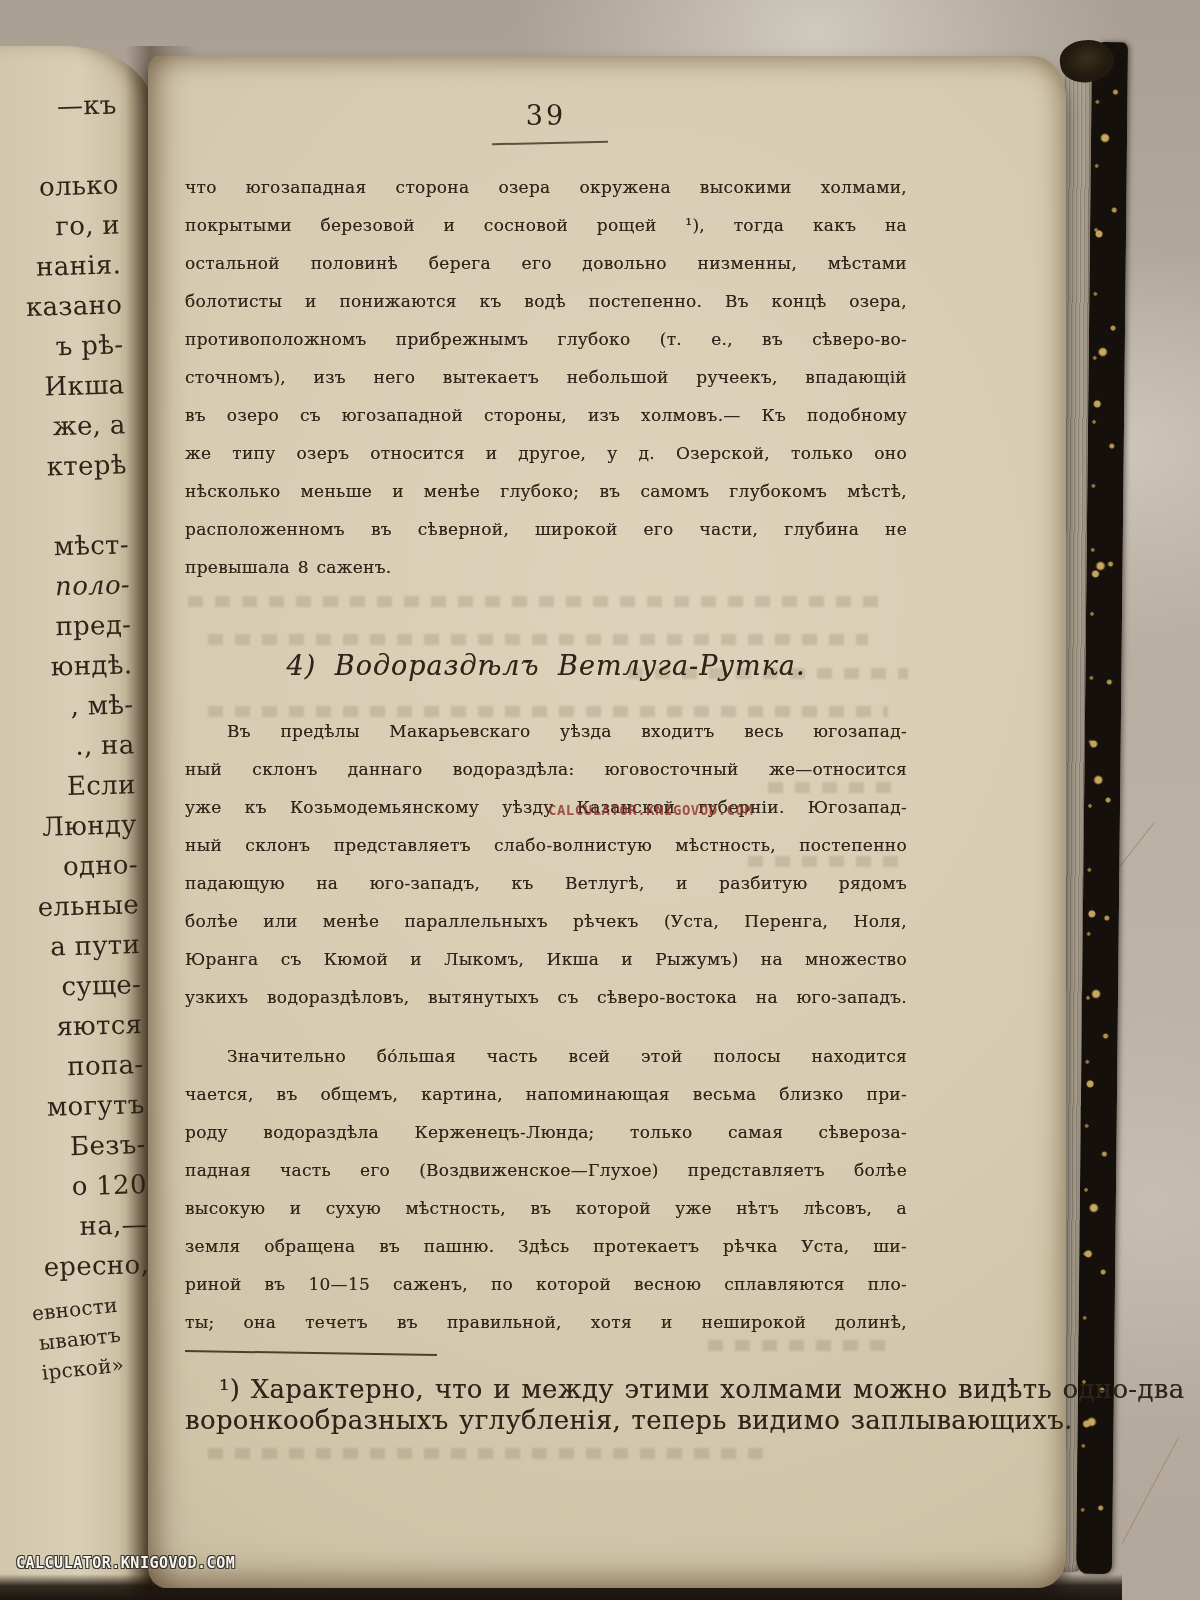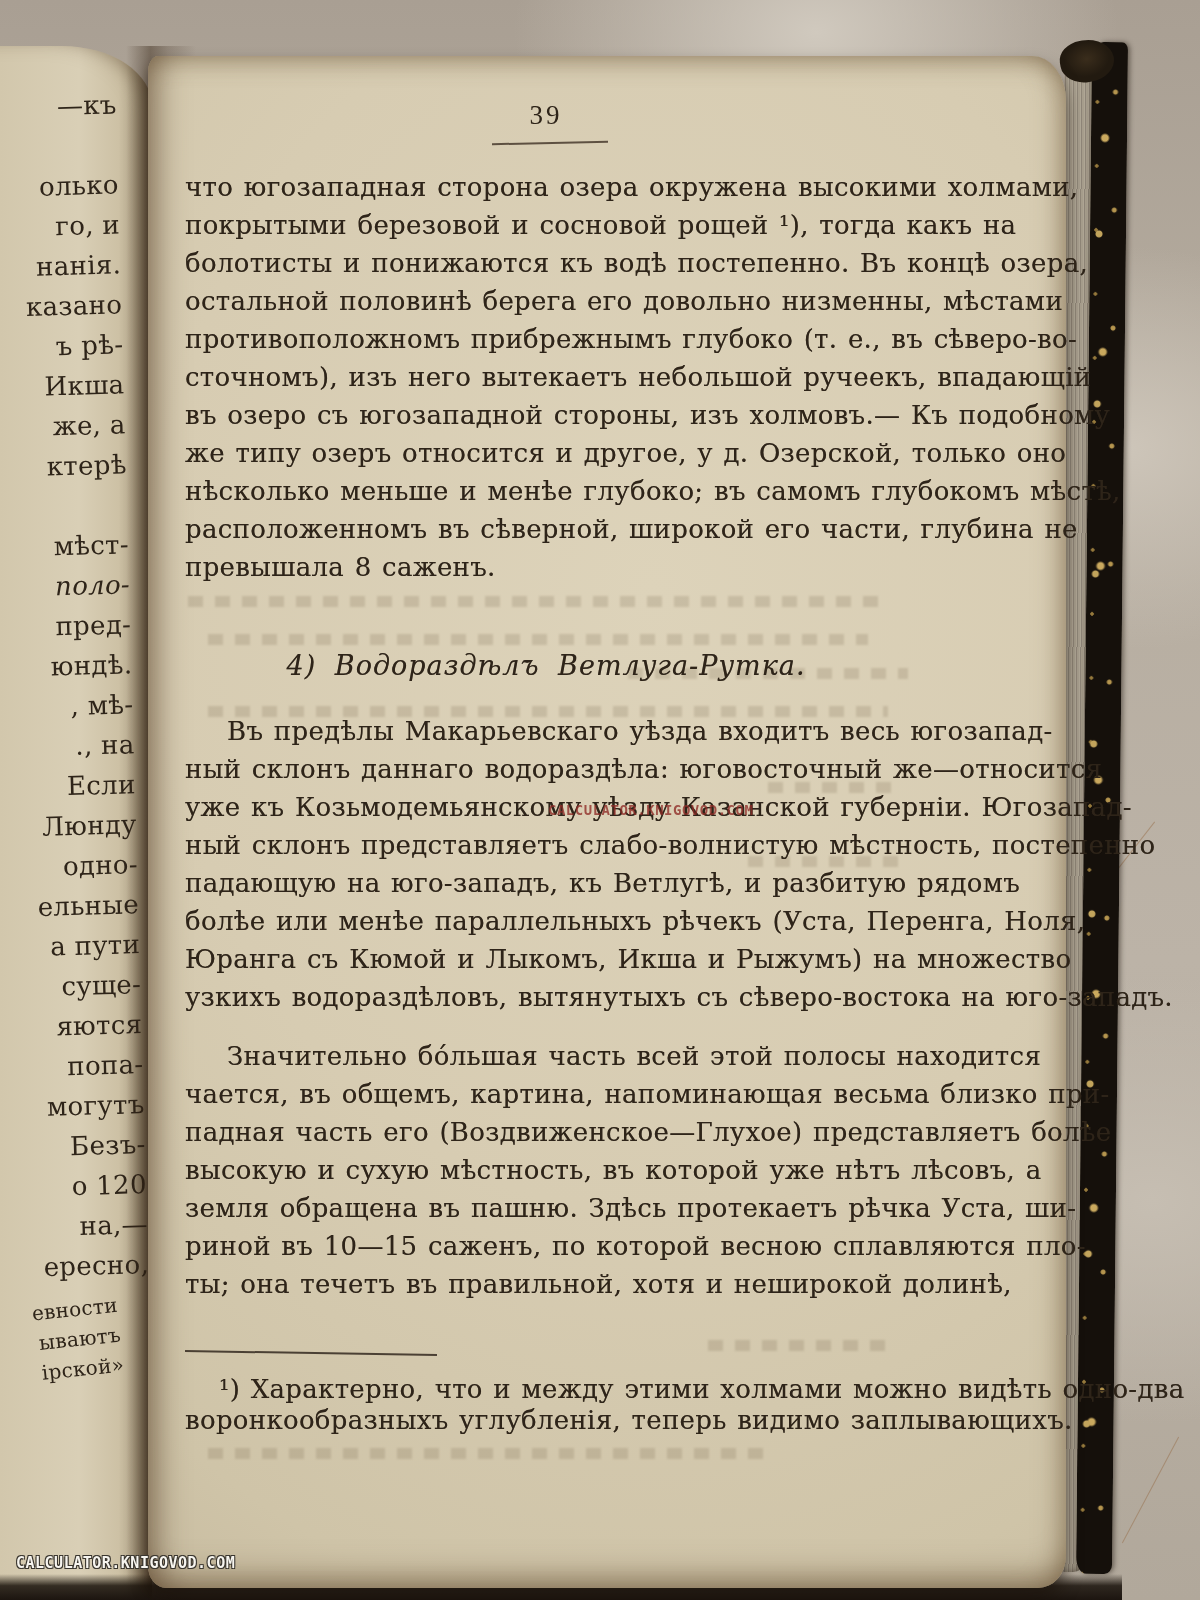--- a/index.html
+++ b/index.html
@@ -77,32 +77,32 @@
     box-shadow:
       inset 24px 0 30px -14px rgba(85,62,38,.55),
       inset -20px 0 26px -14px rgba(112,90,60,.5),
       inset 0 20px 26px -16px rgba(112,90,60,.45),
       inset 0 -28px 32px -18px rgba(96,72,45,.55),
       0 10px 16px rgba(24,15,8,.55);
     color:var(--ink,#2e2419);
   }
   .pagenum{
     position:absolute;left:37px;top:44px;width:722px;text-align:center;
-    font-size:27px;letter-spacing:3px;font-family:Liberation Serif, serif;
+    font-size:27px;letter-spacing:3px;
   }
   .pagenum-rule{
     position:absolute;left:344px;top:86px;width:116px;height:2px;
     background:rgba(62,49,36,.8);transform:rotate(-1.2deg);
   }
   .para{position:absolute;left:37px;width:722px;}
   .p1{top:112px;}
   .p2{top:656px;}
   .p3{top:958px;margin-top:23px;}
   .bline{
-    height:38px;line-height:38px;font-size:26px;white-space:nowrap;
+    height:38px;line-height:38px;font-size:17px;white-space:nowrap;
     text-align:justify;text-align-last:justify;
     letter-spacing:.3px;word-spacing:2px;
     text-shadow:0 0 .6px rgba(46,36,25,.55);
   }
   .bline:empty{height:38px;}
   .indent-first .bline:first-child{text-indent:42px;}
   .last-left .bline:last-child{text-align:right;text-align-last:left;}
   .heading{
     position:absolute;left:37px;top:590px;width:722px;height:40px;line-height:40px;
     text-align:center;font-style:italic;font-size:27px;letter-spacing:1px;word-spacing:9px;
@@ -200,22 +200,22 @@
     <div class="ghost" style="top:800px;left:600px;width:150px;"></div>
     <div class="ghost" style="top:1284px;left:560px;width:180px;"></div>
     <div class="ghost" style="top:1392px;left:60px;width:560px;"></div>
 
     <div class="pagenum">39</div>
     <div class="pagenum-rule"></div>
 
     <div class="para p1 last-left">
         <div class="bline">что югозападная сторона озера окружена высокими холмами,</div>
         <div class="bline">покрытыми березовой и сосновой рощей ¹), тогда какъ на</div>
+        <div class="bline">остальной половинѣ берега его довольно низменны, мѣстами</div>
         <div class="bline">болотисты и понижаются къ водѣ постепенно. Въ концѣ озера,</div>
-        <div class="bline">остальной половинѣ берега его довольно низменны, мѣстами</div>
         <div class="bline">противоположномъ прибрежнымъ глубоко (т. е., въ сѣверо-во-</div>
         <div class="bline">сточномъ), изъ него вытекаетъ небольшой ручеекъ, впадающій</div>
         <div class="bline">въ озеро съ югозападной стороны, изъ холмовъ.— Къ подобному</div>
         <div class="bline">же типу озеръ относится и другое, у д. Озерской, только оно</div>
         <div class="bline">нѣсколько меньше и менѣе глубоко; въ самомъ глубокомъ мѣстѣ,</div>
         <div class="bline">расположенномъ въ сѣверной, широкой его части, глубина не</div>
         <div class="bline">превышала 8 саженъ.</div>
       </div>
 
     <div class="heading">4) Водораздѣлъ Ветлуга-Рутка.</div>
@@ -227,20 +227,21 @@
         <div class="bline">ный склонъ представляетъ слабо-волнистую мѣстность, постепенно</div>
         <div class="bline">падающую на юго-западъ, къ Ветлугѣ, и разбитую рядомъ</div>
         <div class="bline">болѣе или менѣе параллельныхъ рѣчекъ (Уста, Перенга, Ноля,</div>
         <div class="bline">Юранга съ Кюмой и Лыкомъ, Икша и Рыжумъ) на множество</div>
         <div class="bline">узкихъ водораздѣловъ, вытянутыхъ съ сѣверо-востока на юго-западъ.</div>
       </div>
 
     <div class="para p3 indent-first">
         <div class="bline">Значительно бо́льшая часть всей этой полосы находится</div>
         <div class="bline">чается, въ общемъ, картина, напоминающая весьма близко при-</div>
+        <div class="bline">роду водораздѣла Керженецъ-Люнда; только самая сѣвероза-</div>
         <div class="bline">падная часть его (Воздвиженское—Глухое) представляетъ болѣе</div>
         <div class="bline">высокую и сухую мѣстность, въ которой уже нѣтъ лѣсовъ, а</div>
         <div class="bline">земля обращена въ пашню. Здѣсь протекаетъ рѣчка Уста, ши-</div>
         <div class="bline">риной въ 10—15 саженъ, по которой весною сплавляются пло-</div>
         <div class="bline">ты; она течетъ въ правильной, хотя и неширокой долинѣ,</div>
       </div>
 
     <div class="fn-rule"></div>
     <div class="para fn indent-first last-left">
         <div class="bline">¹) Характерно, что и между этими холмами можно видѣть одно-два</div>

